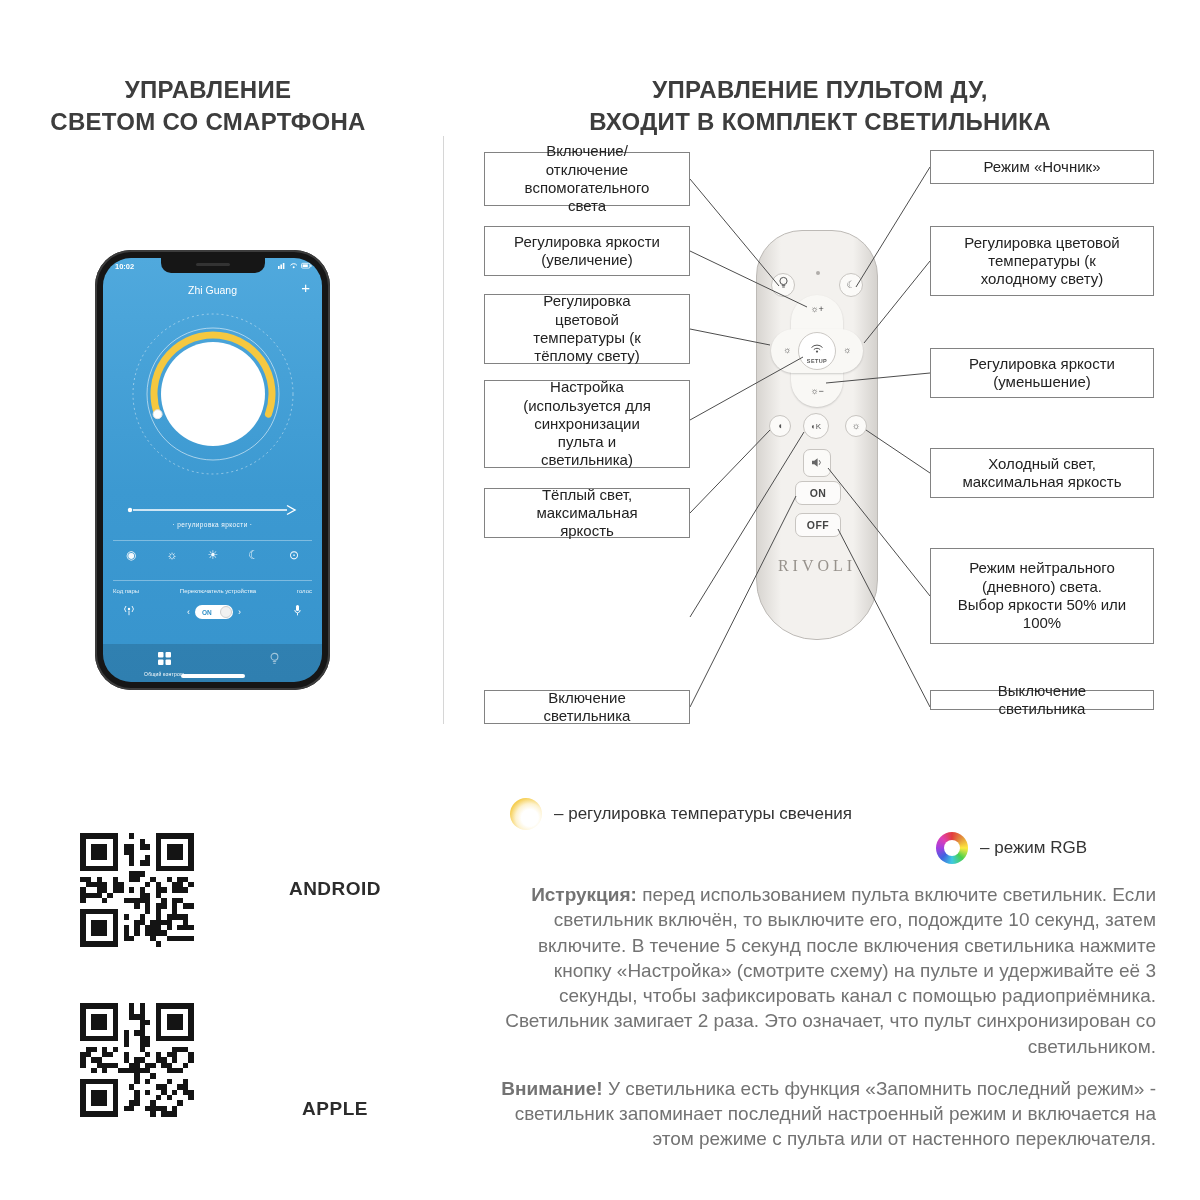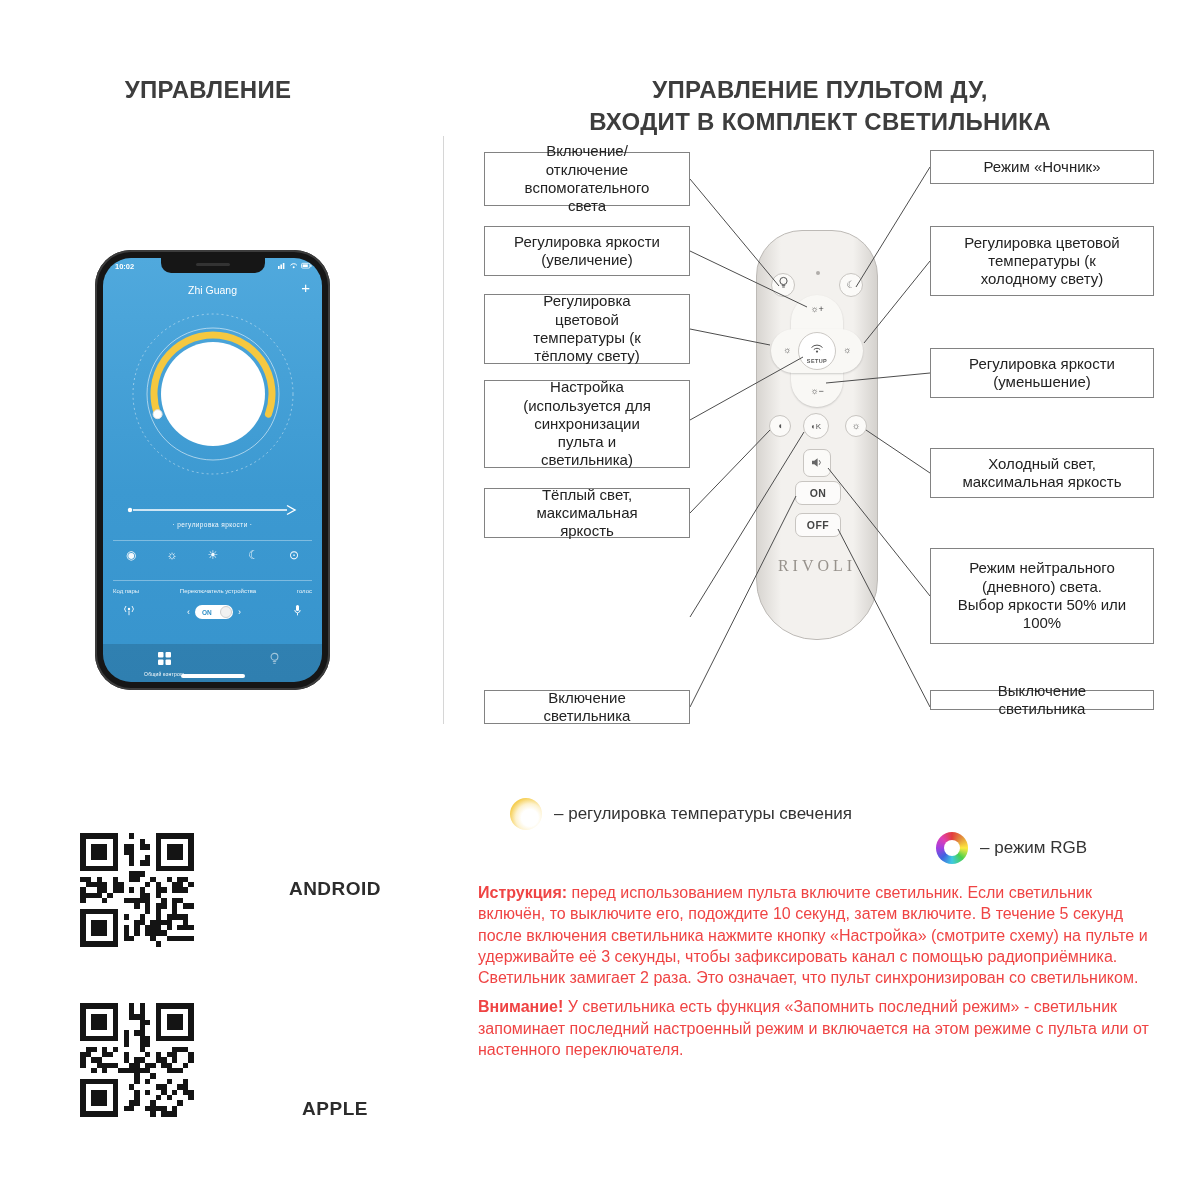--- a/index.html
+++ b/index.html
@@ -95,33 +95,34 @@
 
   
   .legend-item{position:absolute;display:flex;align-items:center;gap:12px;font-size:17px;color:#333}
   .circle-temp{width:32px;height:32px;border-radius:50%;
       background:radial-gradient(circle at 62% 62%, #ffffff 30%, #fdf2cf 50%, #f6cf55 72%, #f2c238 100%)}
   .circle-rgb{width:32px;height:32px;border-radius:50%;position:relative;
       background:conic-gradient(#e23c3c,#e2933c,#ffe93f,#49d04d,#3fc9e0,#3f63e0,#a23fe0,#e03fb2,#e23c3c)}
   .circle-rgb::after{content:"";position:absolute;inset:8px;border-radius:50%;background:#fff}
 
   
-  .instr{position:absolute;left:478px;top:882px;width:678px;text-align:left;font-size:16px;
-         line-height:1.33;color:#ef4444}
-  .instr p + p{margin-top:8px}
+  .instr{position:absolute;left:478px;top:882px;width:678px;text-align:right;font-size:19px;
+         line-height:1.33;color:#737373}
+  .instr p + p{margin-top:17px}
 </style>
 </head>
 <body>
 
 <div class="page">
 
   <div class="vdiv"></div>
 
   <div class="title title-left">
     <span>УПРАВЛЕНИЕ</span><br>
+    <span>СВЕТОМ СО СМАРТФОНА</span>
   </div>
   <div class="title title-right">
     <span>УПРАВЛЕНИЕ ПУЛЬТОМ ДУ,</span><br>
     <span>ВХОДИТ В КОМПЛЕКТ СВЕТИЛЬНИКА</span>
   </div>
 
   <div class="phone">
     <div class="screen">
       <div class="statusbar">
         <span>10:02</span>

